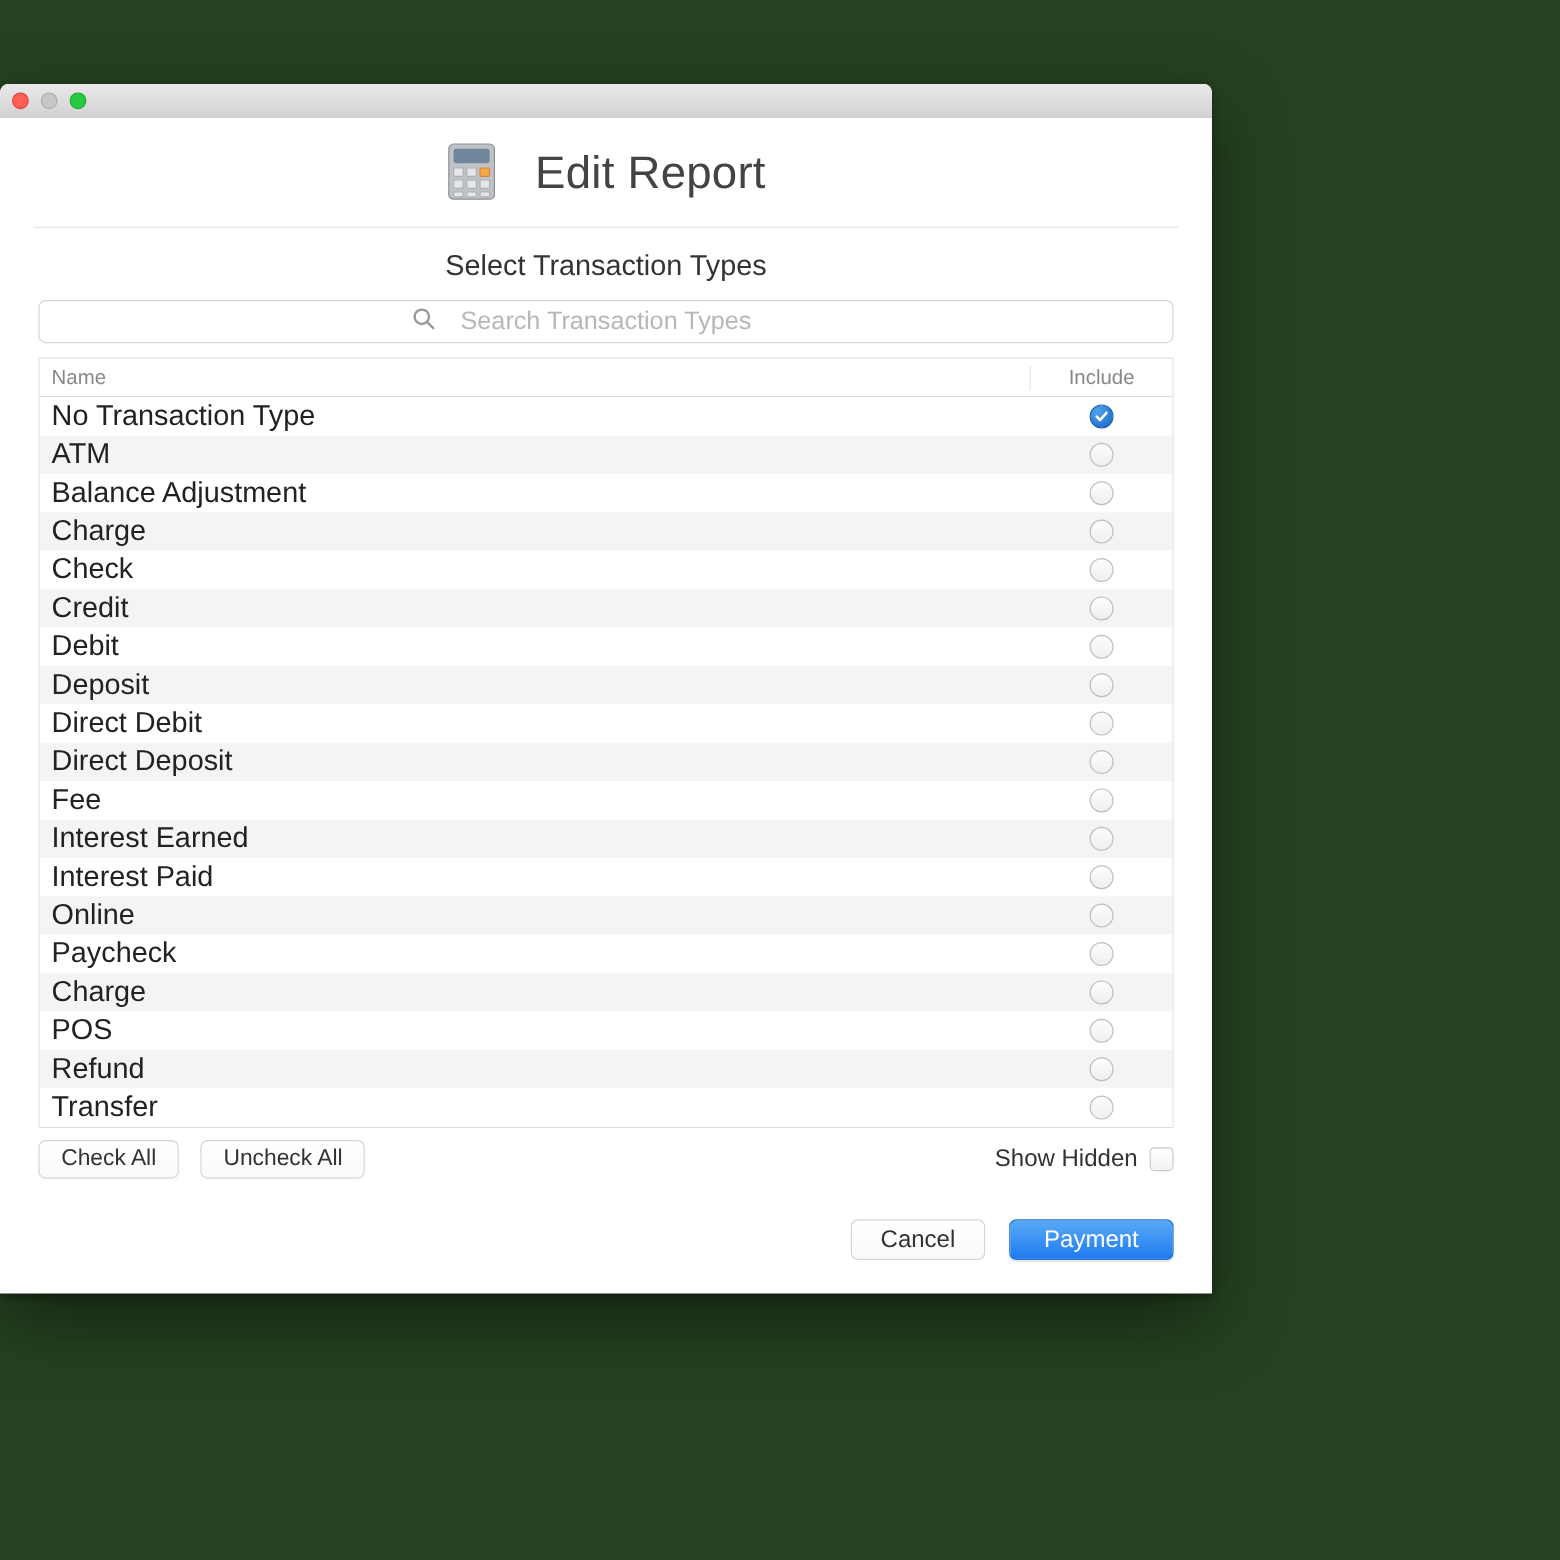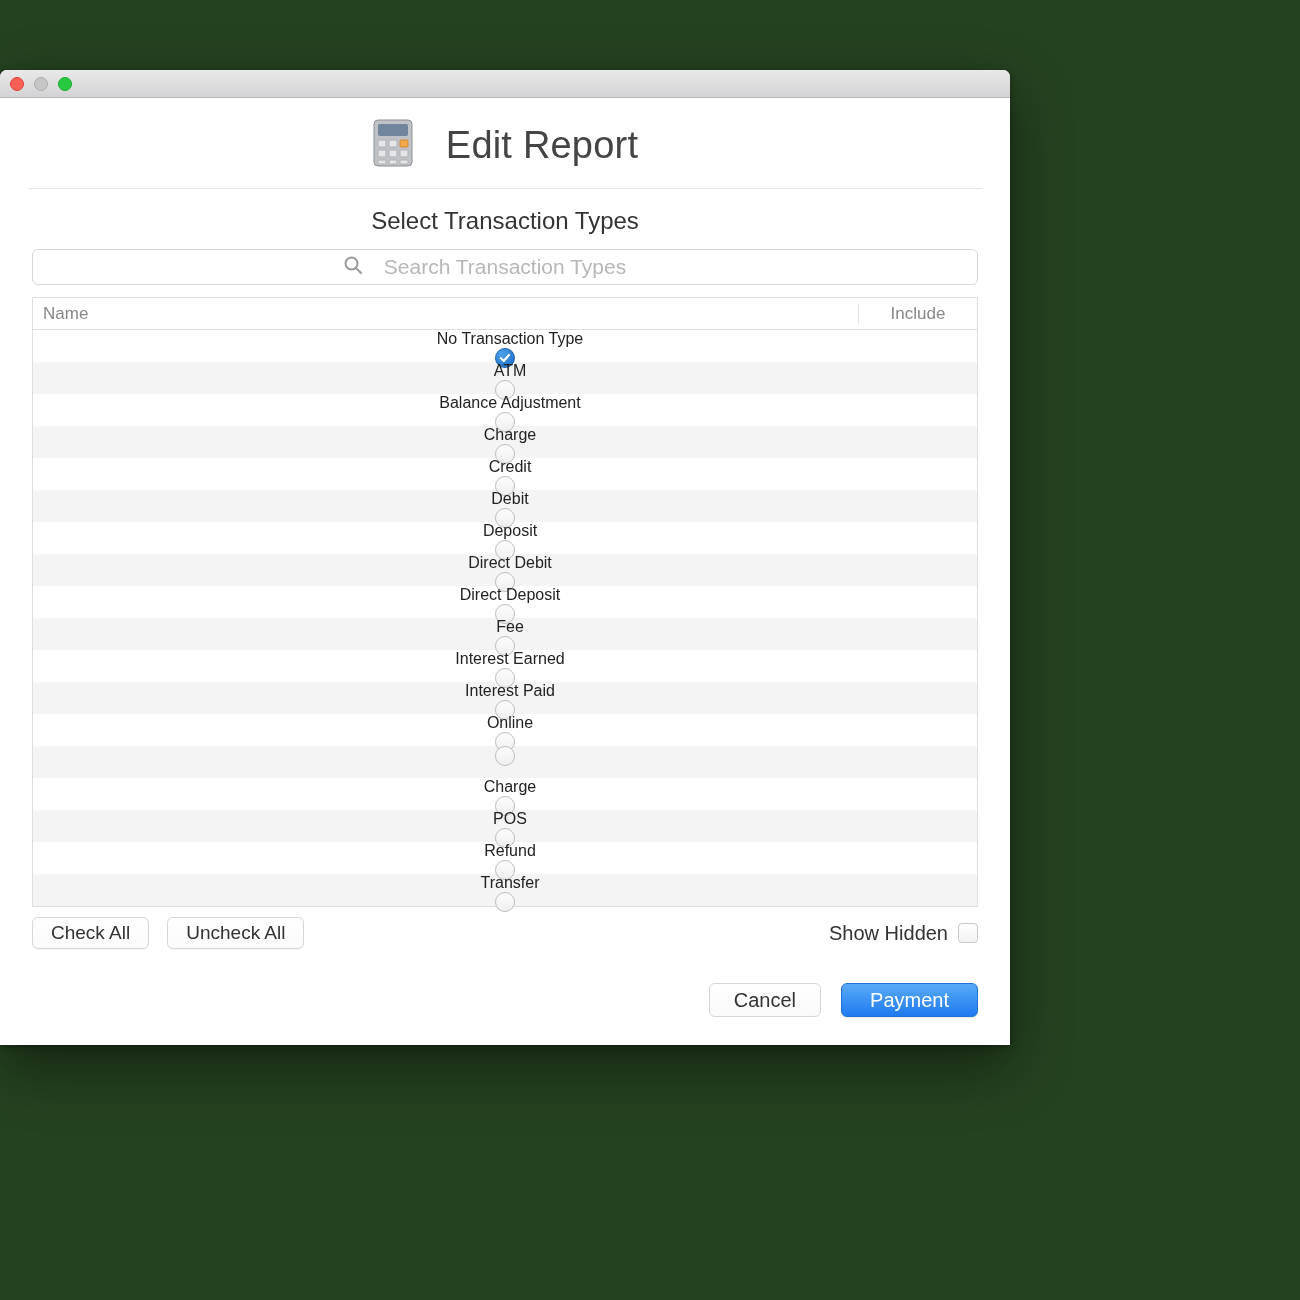--- a/index.html
+++ b/index.html
@@ -96,23 +96,22 @@
       font-size: 17px;
       color: #888;
     }
     .col-name { flex: 1; padding-left: 10px; border-right: 1px solid #e6e6e6; }
     .col-include { width: 118px; text-align: center; }
 
     .tbody .row {
       display: flex;
       align-items: center;
       height: 32px;
-      font-size: 16px;
+      font-size: 24px;
       color: #222;
-      flex-direction: column;
     }
     .tbody .row:nth-child(odd)  { background: #fff; }
     .tbody .row:nth-child(even) { background: #f4f4f4; }
     .row .cell-name { flex: 1; padding-left: 10px; }
     .row .cell-include { width: 118px; display: flex; justify-content: center; }
 
     .radio {
       width: 20px; height: 20px; border-radius: 50%;
       border: 1px solid #bdbdbd;
       background: linear-gradient(#fdfdfd, #efefef);
@@ -252,20 +251,26 @@
             <span class="radio"></span>
           </div>
         </div>
         <div class="row">
           <div class="cell-name">Charge</div>
           <div class="cell-include">
             <span class="radio"></span>
           </div>
         </div>
         <div class="row">
+          <div class="cell-name">Check</div>
+          <div class="cell-include">
+            <span class="radio"></span>
+          </div>
+        </div>
+        <div class="row">
           <div class="cell-name">Credit</div>
           <div class="cell-include">
             <span class="radio"></span>
           </div>
         </div>
         <div class="row">
           <div class="cell-name">Debit</div>
           <div class="cell-include">
             <span class="radio"></span>
           </div>
@@ -306,20 +311,21 @@
             <span class="radio"></span>
           </div>
         </div>
         <div class="row">
           <div class="cell-name">Online</div>
           <div class="cell-include">
             <span class="radio"></span>
           </div>
         </div>
         <div class="row">
+          <div class="cell-name">Paycheck</div>
           <div class="cell-include">
             <span class="radio"></span>
           </div>
         </div>
         <div class="row">
           <div class="cell-name">Charge</div>
           <div class="cell-include">
             <span class="radio"></span>
           </div>
         </div>

